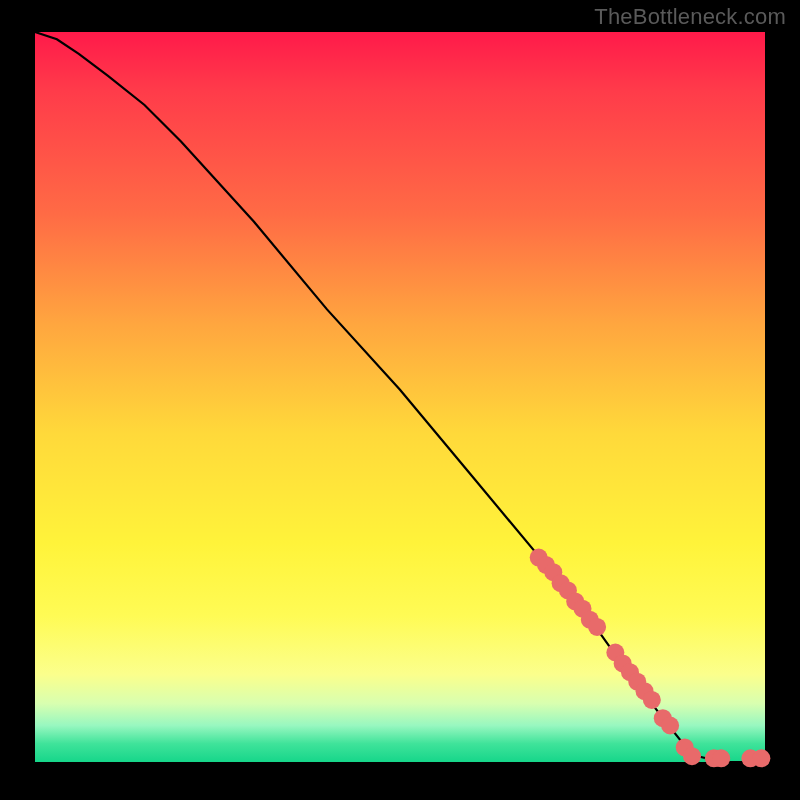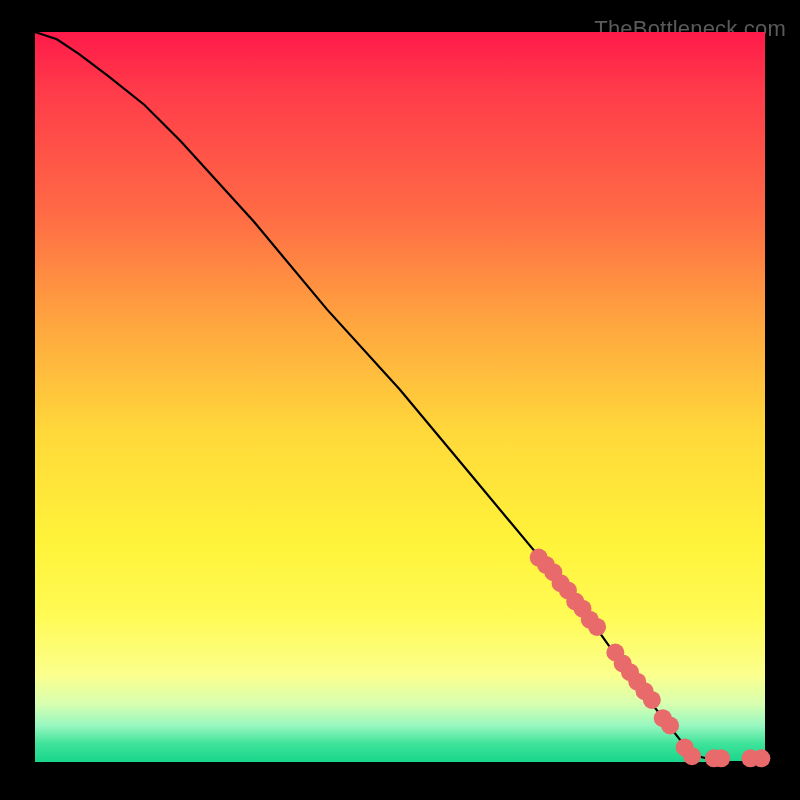--- a/index.html
+++ b/index.html
@@ -12,21 +12,20 @@
     font-family: Arial, Helvetica, sans-serif;
   }
   .attribution {
     position: absolute;
     top: 4px;
     right: 14px;
     font-size: 22px;
     font-weight: 500;
     color: #5a5a5a;
     letter-spacing: 0.2px;
-    margin-top: 12px;
   }
   .plot {
     position: absolute;
     left: 35px;
     top: 32px;
     width: 730px;   
     height: 730px;  
   }
   .gradient {
     position: absolute;

